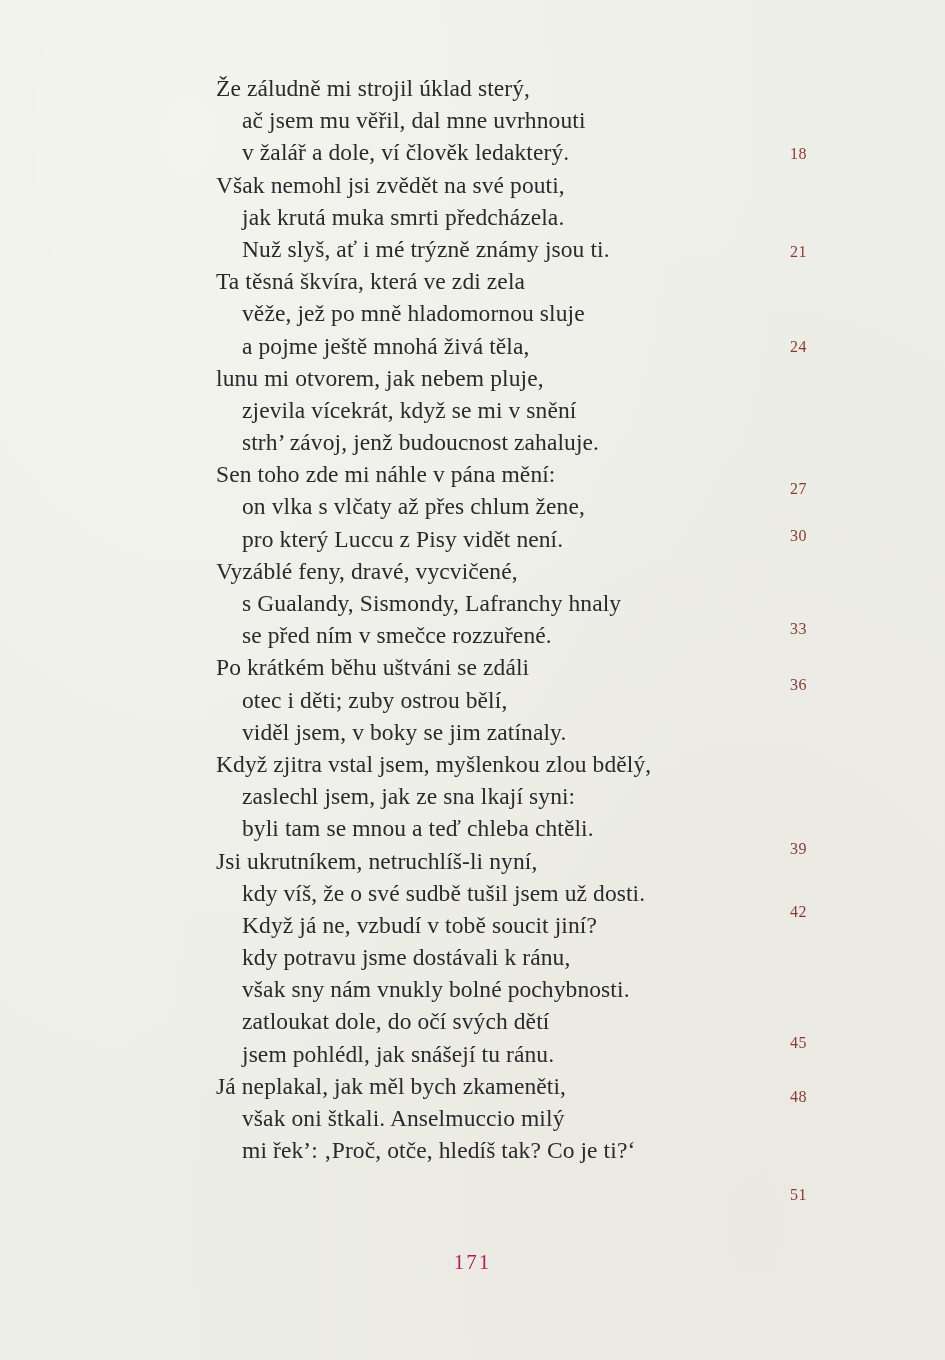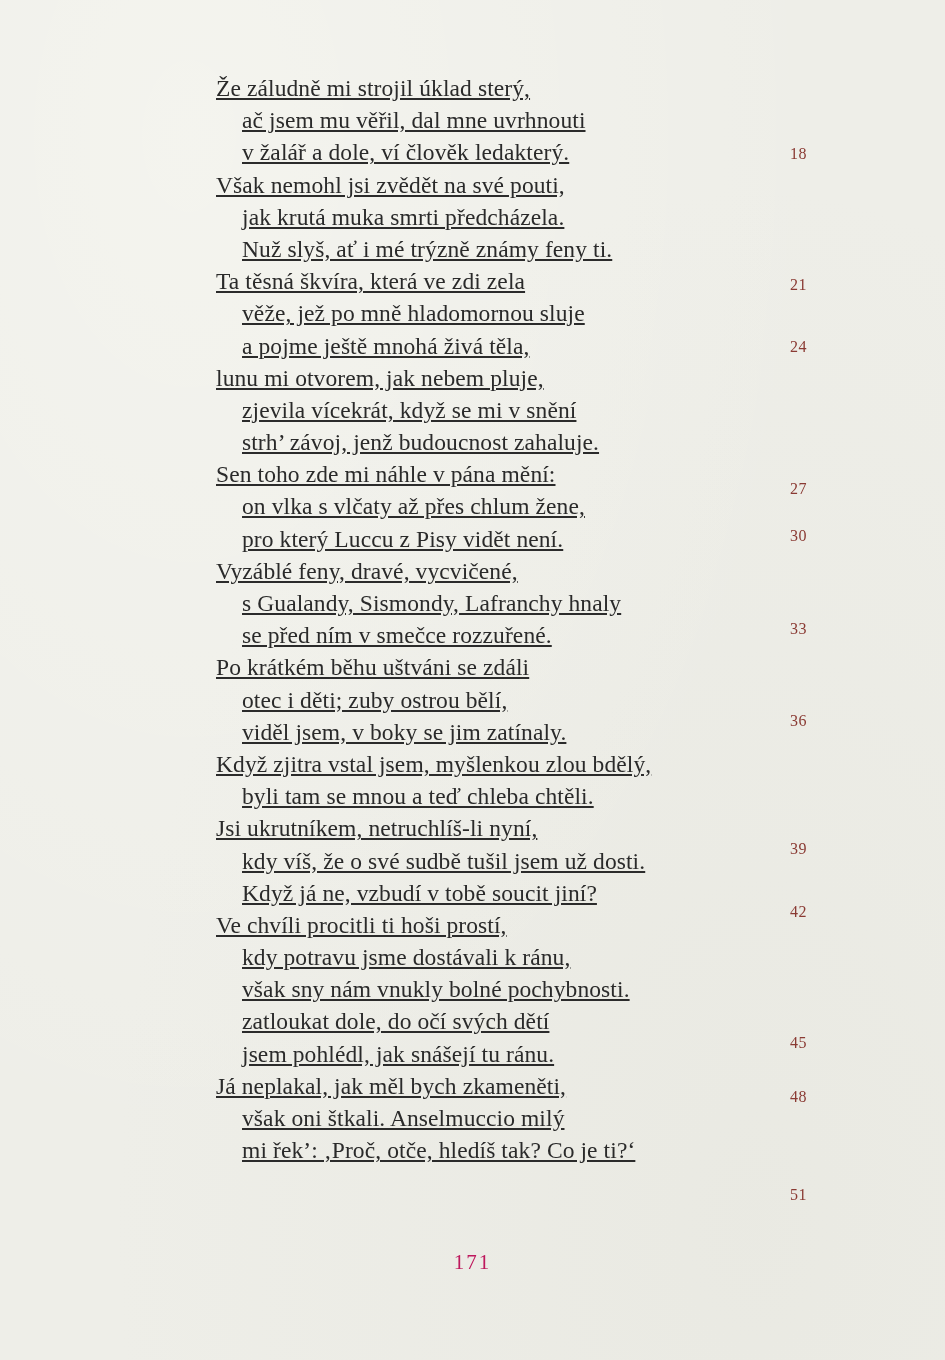--- a/index.html
+++ b/index.html
@@ -21,21 +21,20 @@
     background:
       radial-gradient(ellipse at 20% 10%, rgba(255,255,250,0.35), transparent 60%),
       radial-gradient(ellipse at 80% 90%, rgba(220,220,210,0.25), transparent 60%),
       #eeeee8;
   }
   .poem {
     position: absolute;
     left: 216px;
     top: 72px;
     width: 560px;
-    text-decoration: underline;
   }
   .line {
     font-family: "Liberation Serif", serif;
     font-size: 23.5px;
     line-height: 32.2px;
     height: 32.2px;
     white-space: nowrap;
     letter-spacing: 0.1px;
     color: #2a2a2a;
   }
@@ -71,59 +70,59 @@
 <body>
 
 <div class="paper"></div>
 
 <div class="poem" id="poem">
     <div class="line">Že záludně mi strojil úklad sterý,</div>
     <div class="line indent">ač jsem mu věřil, dal mne uvrhnouti</div>
     <div class="line indent">v žalář a dole, ví člověk ledakterý.</div>
     <div class="line">Však nemohl jsi zvědět na své pouti,</div>
     <div class="line indent">jak krutá muka smrti předcházela.</div>
-    <div class="line indent">Nuž slyš, ať i mé trýzně známy feny ti.</div>
+    <div class="line indent">Nuž slyš, ať i mé trýzně známy jsou ti.</div>
     <div class="line">Ta těsná škvíra, která ve zdi zela</div>
     <div class="line indent">věže, jež po mně hladomornou sluje</div>
     <div class="line indent">a pojme ještě mnohá živá těla,</div>
     <div class="line">lunu mi otvorem, jak nebem pluje,</div>
     <div class="line indent">zjevila vícekrát, když se mi v snění</div>
     <div class="line indent">strh’ závoj, jenž budoucnost zahaluje.</div>
     <div class="line">Sen toho zde mi náhle v pána mění:</div>
     <div class="line indent">on vlka s vlčaty až přes chlum žene,</div>
     <div class="line indent">pro který Luccu z Pisy vidět není.</div>
     <div class="line">Vyzáblé feny, dravé, vycvičené,</div>
     <div class="line indent">s Gualandy, Sismondy, Lafranchy hnaly</div>
     <div class="line indent">se před ním v smečce rozzuřené.</div>
     <div class="line">Po krátkém běhu uštváni se zdáli</div>
     <div class="line indent">otec i děti; zuby ostrou bělí,</div>
     <div class="line indent">viděl jsem, v boky se jim zatínaly.</div>
     <div class="line">Když zjitra vstal jsem, myšlenkou zlou bdělý,</div>
+    <div class="line indent">zaslechl jsem, jak ze sna lkají syni:</div>
     <div class="line indent">byli tam se mnou a teď chleba chtěli.</div>
     <div class="line">Jsi ukrutníkem, netruchlíš-li nyní,</div>
     <div class="line indent">kdy víš, že o své sudbě tušil jsem už dosti.</div>
     <div class="line indent">Když já ne, vzbudí v tobě soucit jiní?</div>
-    <div class="line">Ve chvíli procitli ti hoši prostí,</div>
     <div class="line indent">kdy potravu jsme dostávali k ránu,</div>
     <div class="line indent">však sny nám vnukly bolné pochybnosti.</div>
     <div class="line indent">zatloukat dole, do očí svých dětí</div>
     <div class="line indent">jsem pohlédl, jak snášejí tu ránu.</div>
     <div class="line">Já neplakal, jak měl bych zkameněti,</div>
     <div class="line indent">však oni štkali. Anselmuccio milý</div>
     <div class="line indent">mi řek’: ‚Proč, otče, hledíš tak? Co je ti?‘</div>
   </div>
 
 <div class="numbers" id="numbers">
     <div class="num" style="top: 145px;">18</div>
-    <div class="num" style="top: 243px; margin-top: 33px;">21</div>
+    <div class="num" style="top: 243px;">21</div>
     <div class="num" style="top: 338px;">24</div>
     <div class="num" style="top: 434px; margin-top: 46px;">27</div>
     <div class="num" style="top: 527px;">30</div>
     <div class="num" style="top: 620px;">33</div>
-    <div class="num" style="top: 712px;">36</div>
+    <div class="num" style="top: 676px;">36</div>
     <div class="num" style="top: 808px; margin-top: 32px;">39</div>
     <div class="num" style="top: 903px;">42</div>
     <div class="num" style="top: 1034px;">45</div>
     <div class="num" style="top: 1088px;">48</div>
     <div class="num" style="top: 1186px;">51</div>
   </div>
 
 <div class="page-number">171</div>
 
 </body></html>

